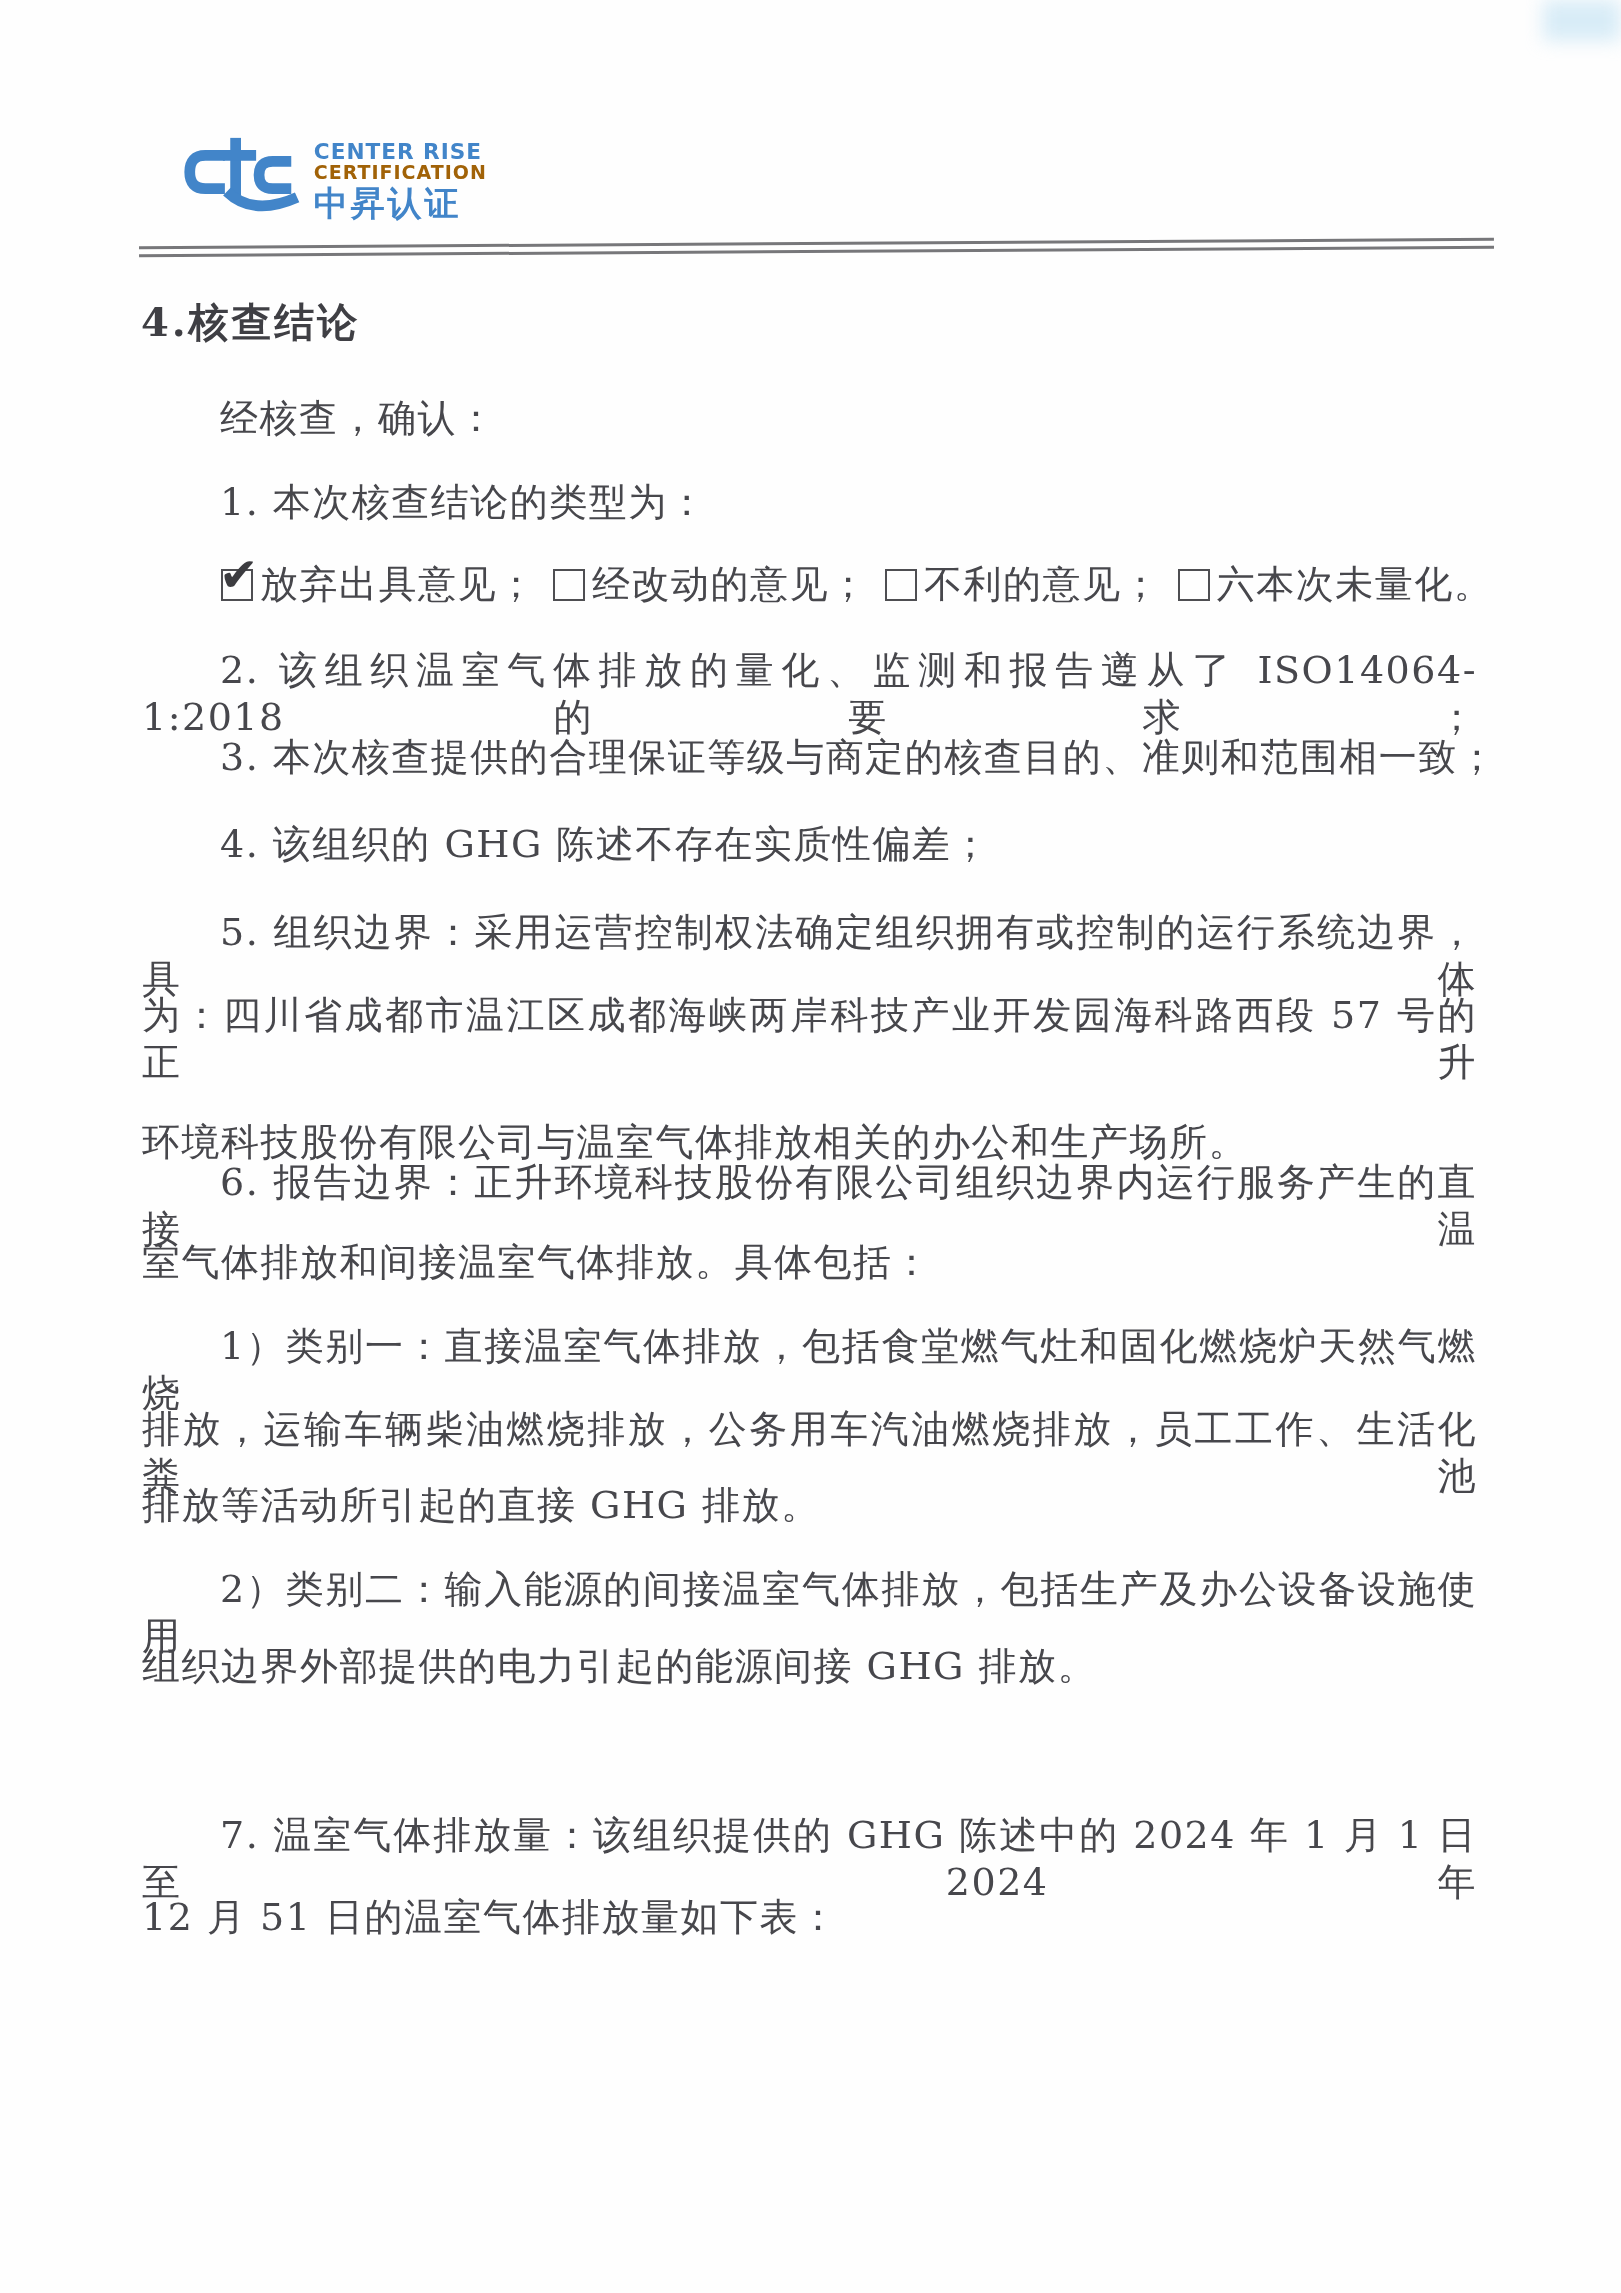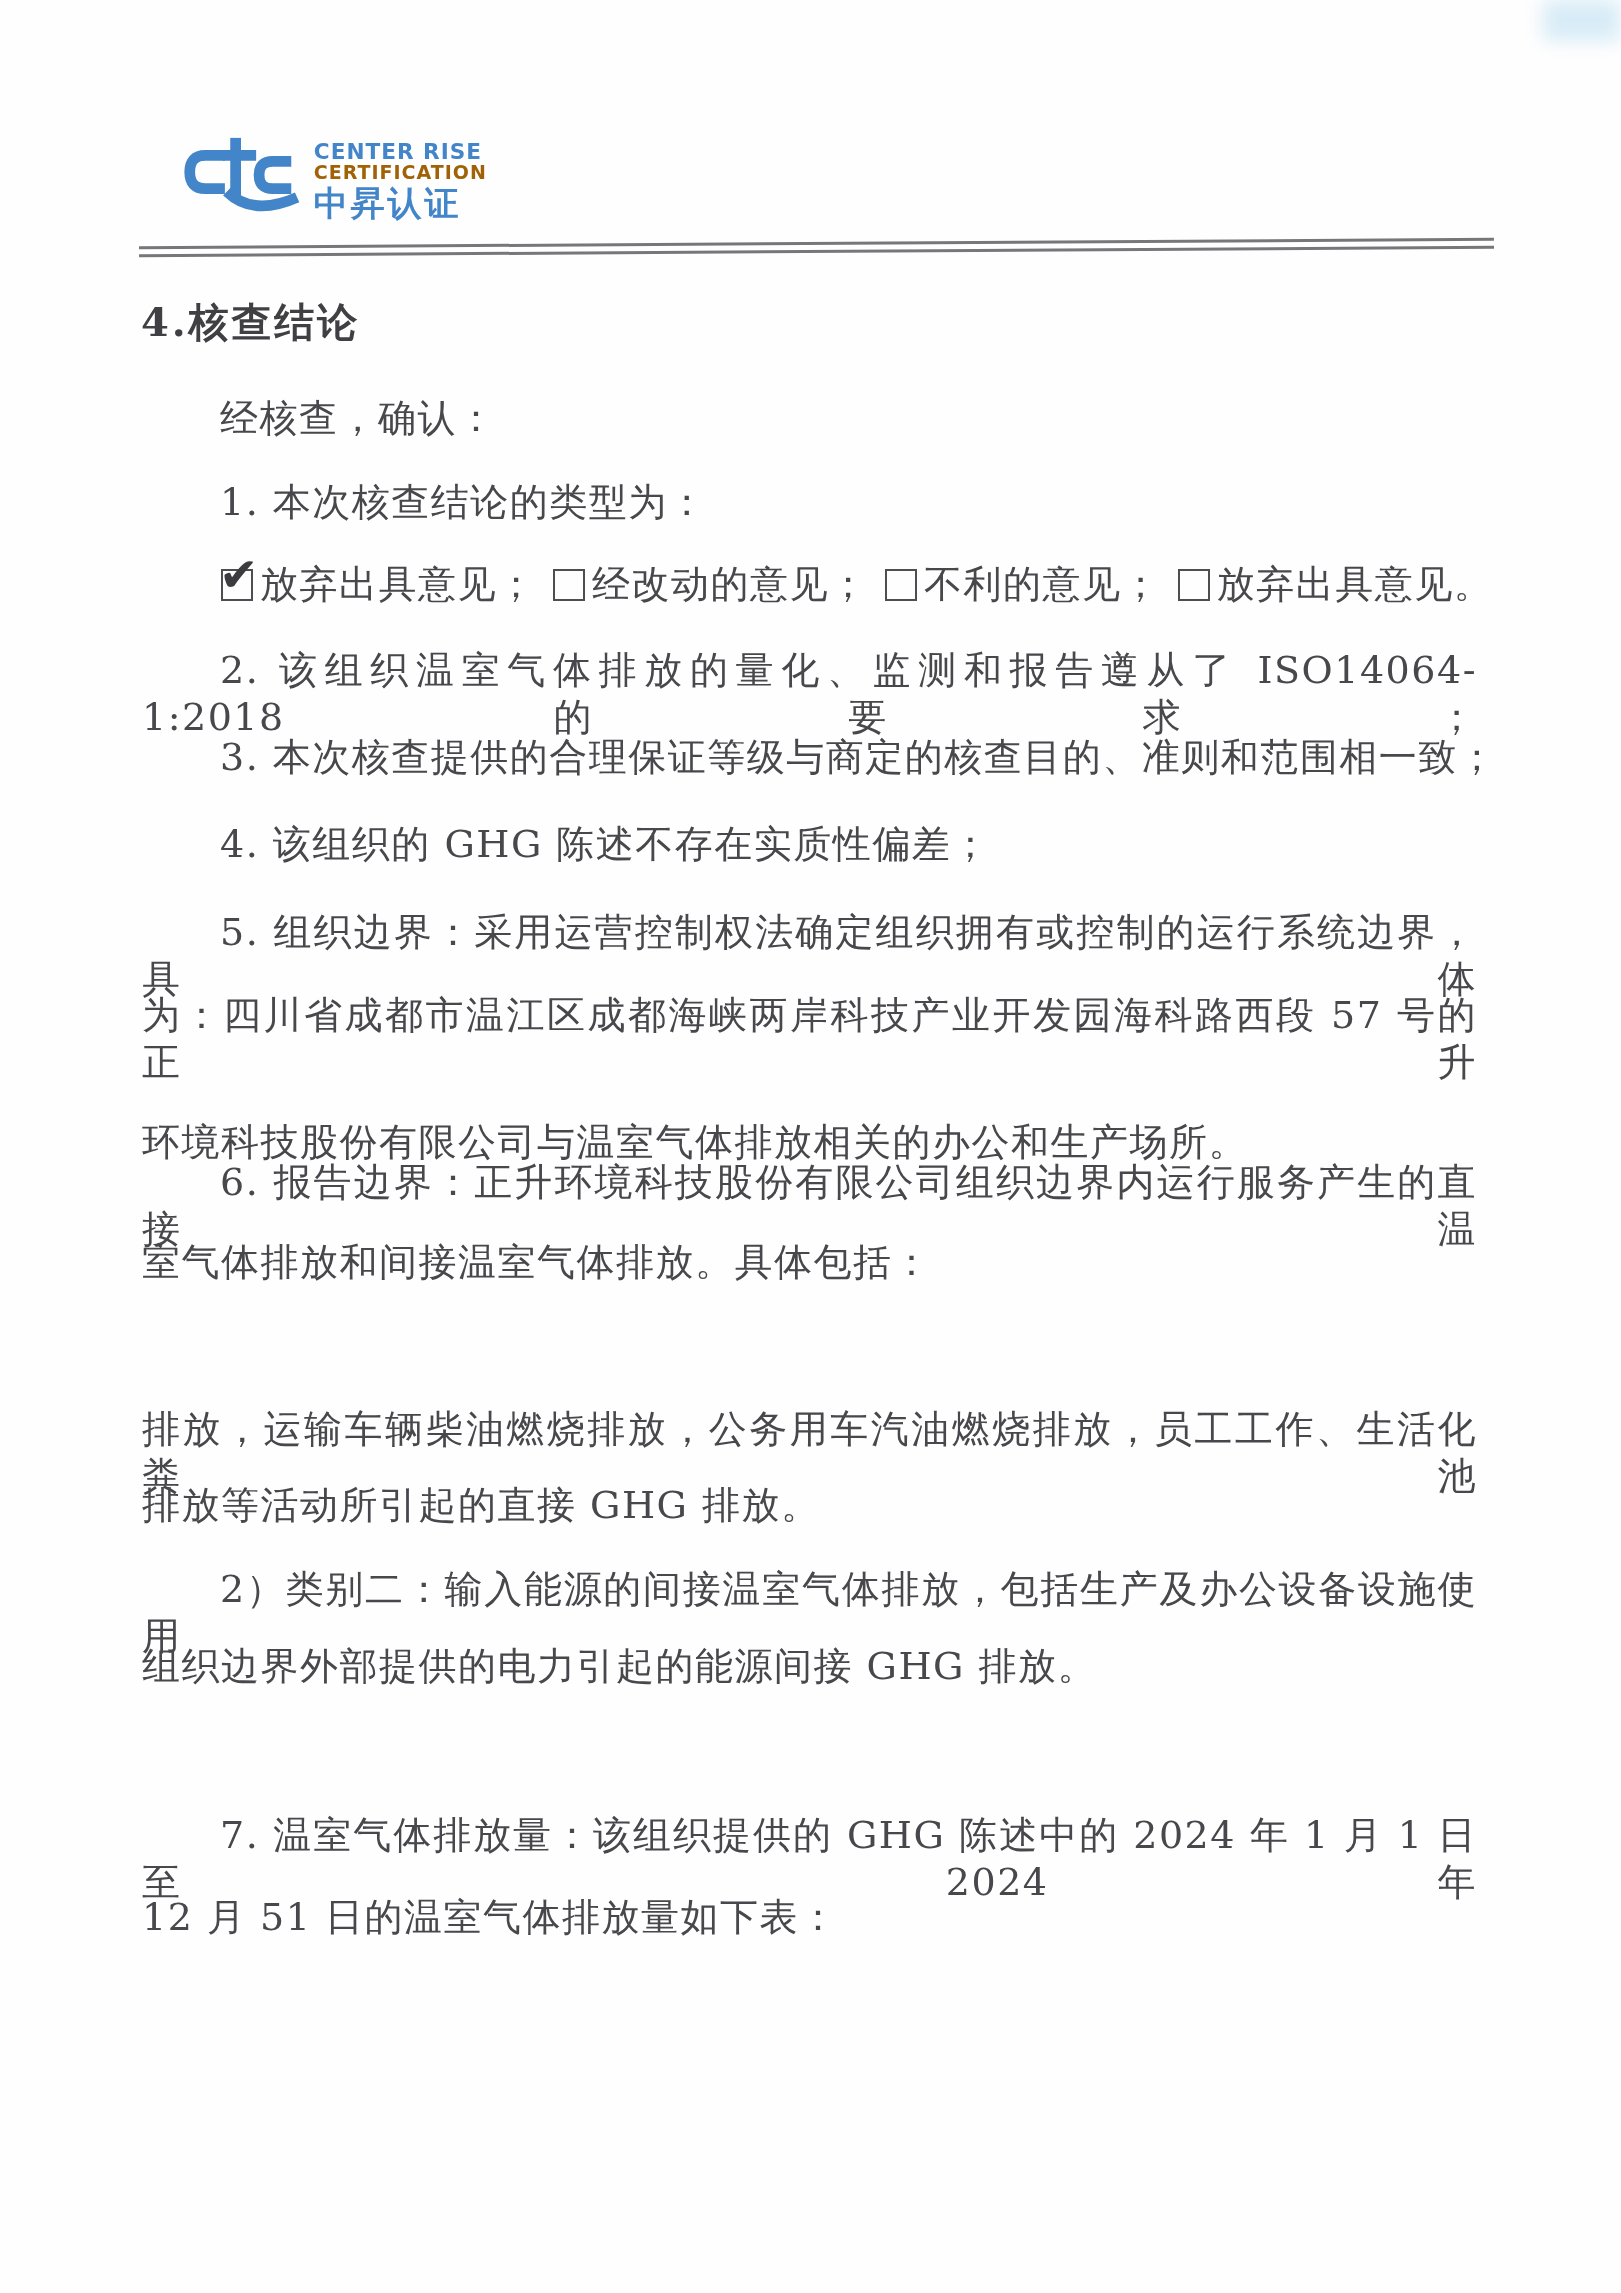--- a/index.html
+++ b/index.html
@@ -132,35 +132,36 @@
     <span class="option">
       <span class="checkbox" data-checked="false"></span>
       <span>经改动的意见；</span>
     </span>
     <span class="option">
       <span class="checkbox" data-checked="false"></span>
       <span>不利的意见；</span>
     </span>
     <span class="option">
       <span class="checkbox" data-checked="false"></span>
-      <span>放弃出具意见。</span>
+      <span>六本次未量化。</span>
     </span>
   </div>
 
   <div class="line indent just" style="top:647px">2. 该组织温室气体排放的量化、监测和报告遵从了 ISO14064-1:2018 的要求；</div>
   <div class="line indent" style="top:734px">3. 本次核查提供的合理保证等级与商定的核查目的、准则和范围相一致；</div>
   <div class="line indent" style="top:821px">4. 该组织的 GHG 陈述不存在实质性偏差；</div>
 
   <div class="line indent just" style="top:909px">5. 组织边界：采用运营控制权法确定组织拥有或控制的运行系统边界，具体</div>
   <div class="line just" style="top:992px">为：四川省成都市温江区成都海峡两岸科技产业开发园海科路西段 57 号的正升</div>
   <div class="line" style="top:1119px">环境科技股份有限公司与温室气体排放相关的办公和生产场所。</div>
 
   <div class="line indent just" style="top:1159px">6. 报告边界：正升环境科技股份有限公司组织边界内运行服务产生的直接温</div>
   <div class="line" style="top:1239px">室气体排放和间接温室气体排放。具体包括：</div>
 
+  <div class="line indent just" style="top:1323px">1）类别一：直接温室气体排放，包括食堂燃气灶和固化燃烧炉天然气燃烧</div>
   <div class="line just" style="top:1406px">排放，运输车辆柴油燃烧排放，公务用车汽油燃烧排放，员工工作、生活化粪池</div>
   <div class="line" style="top:1482px">排放等活动所引起的直接 GHG 排放。</div>
 
   <div class="line indent just" style="top:1566px">2）类别二：输入能源的间接温室气体排放，包括生产及办公设备设施使用</div>
   <div class="line" style="top:1643px">组织边界外部提供的电力引起的能源间接 GHG 排放。</div>
 
 
   <div class="line indent just" style="top:1812px">7. 温室气体排放量：该组织提供的 GHG 陈述中的 2024 年 1 月 1 日至 2024 年</div>
   <div class="line" style="top:1894px">12 月 51 日的温室气体排放量如下表：</div>
 

